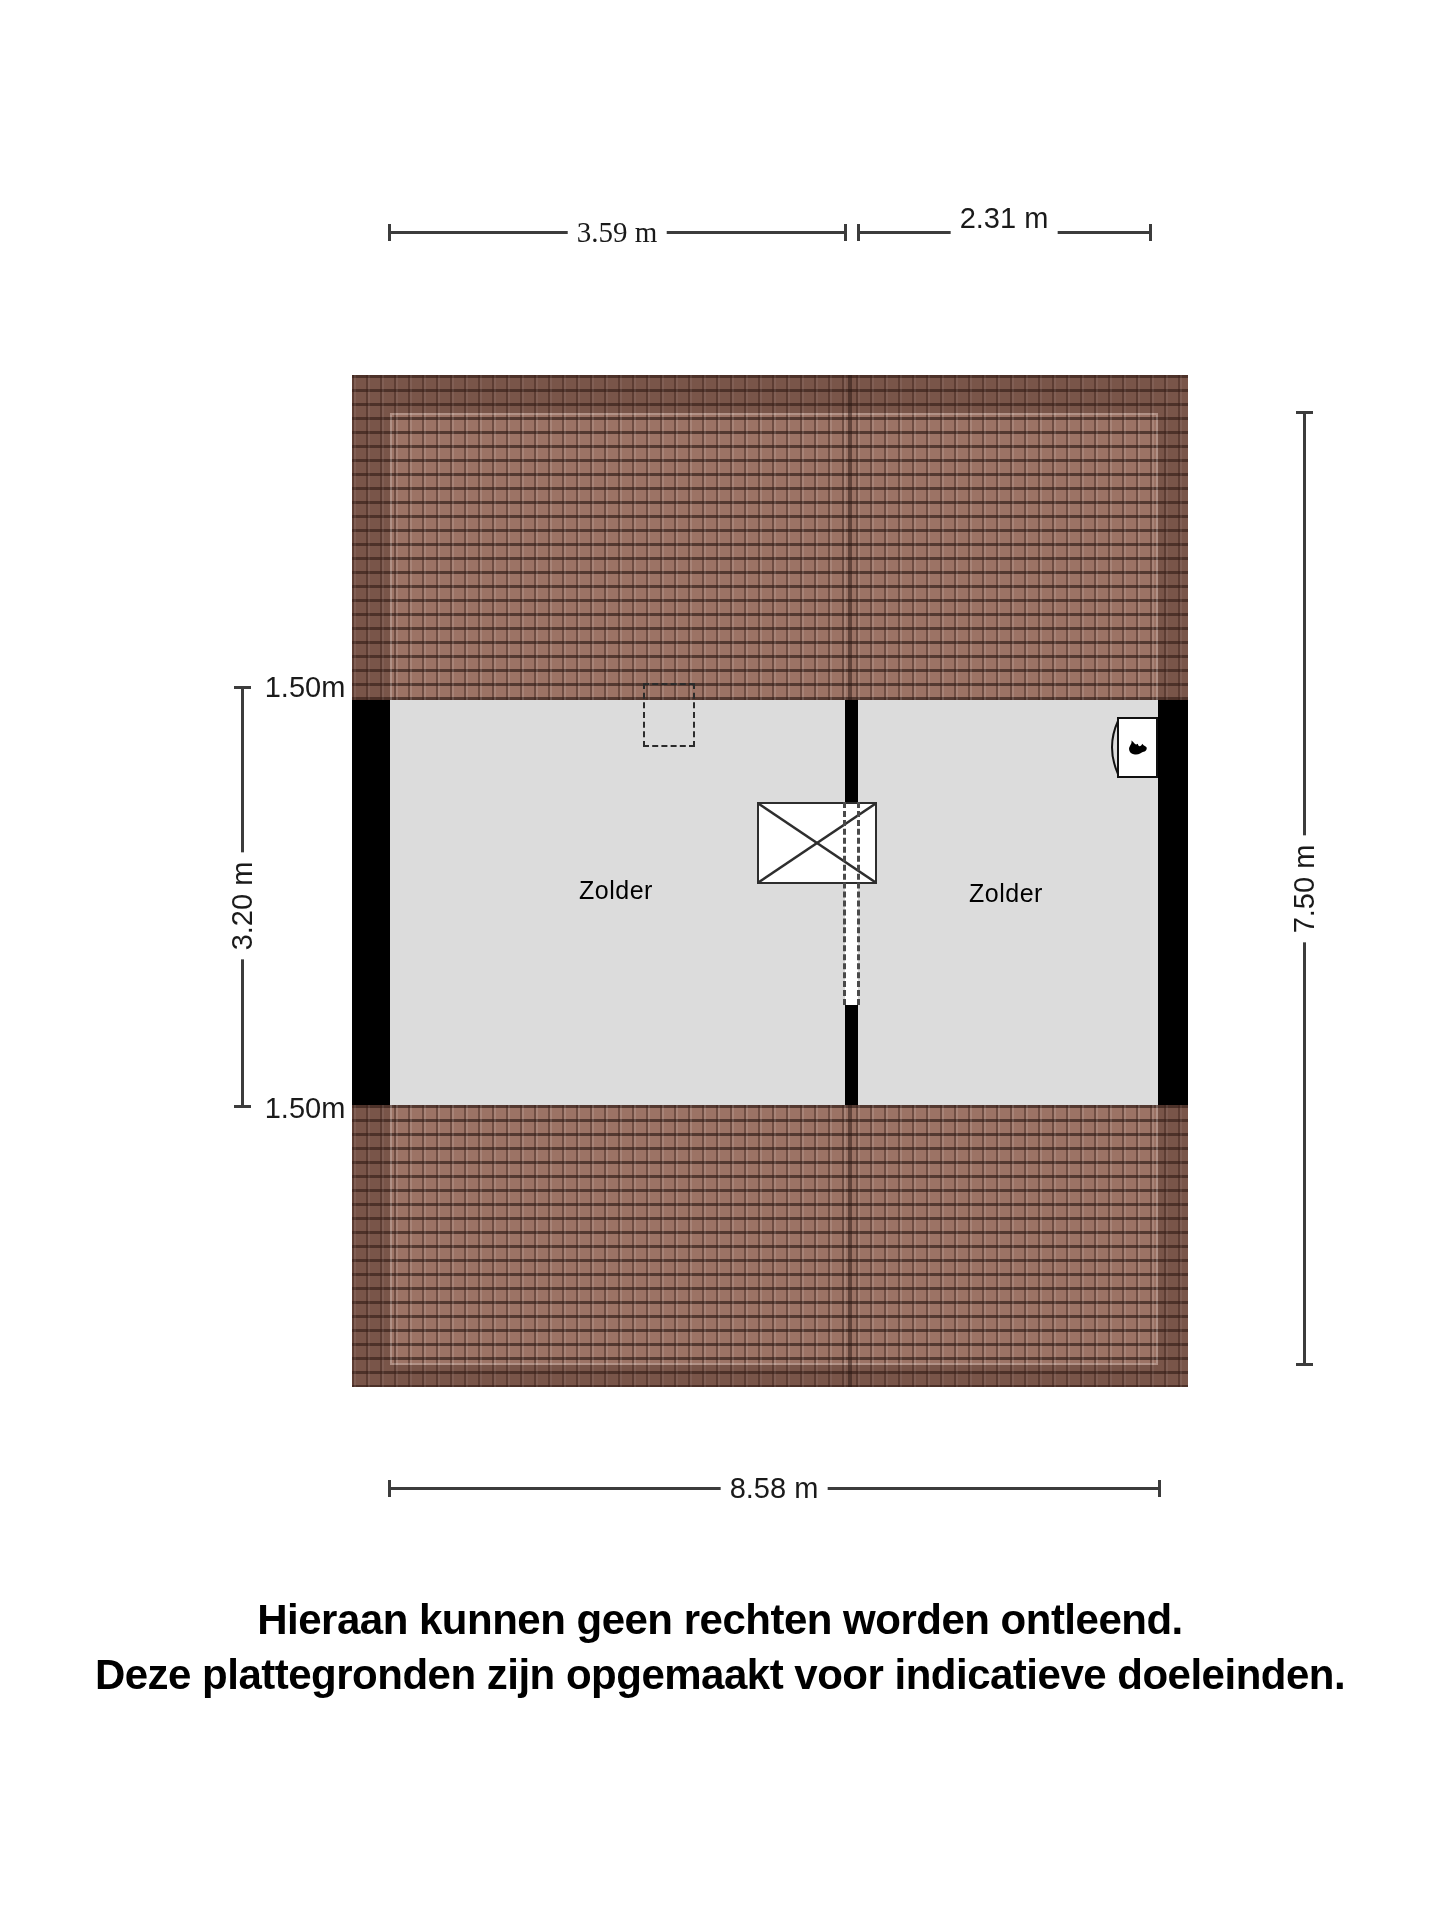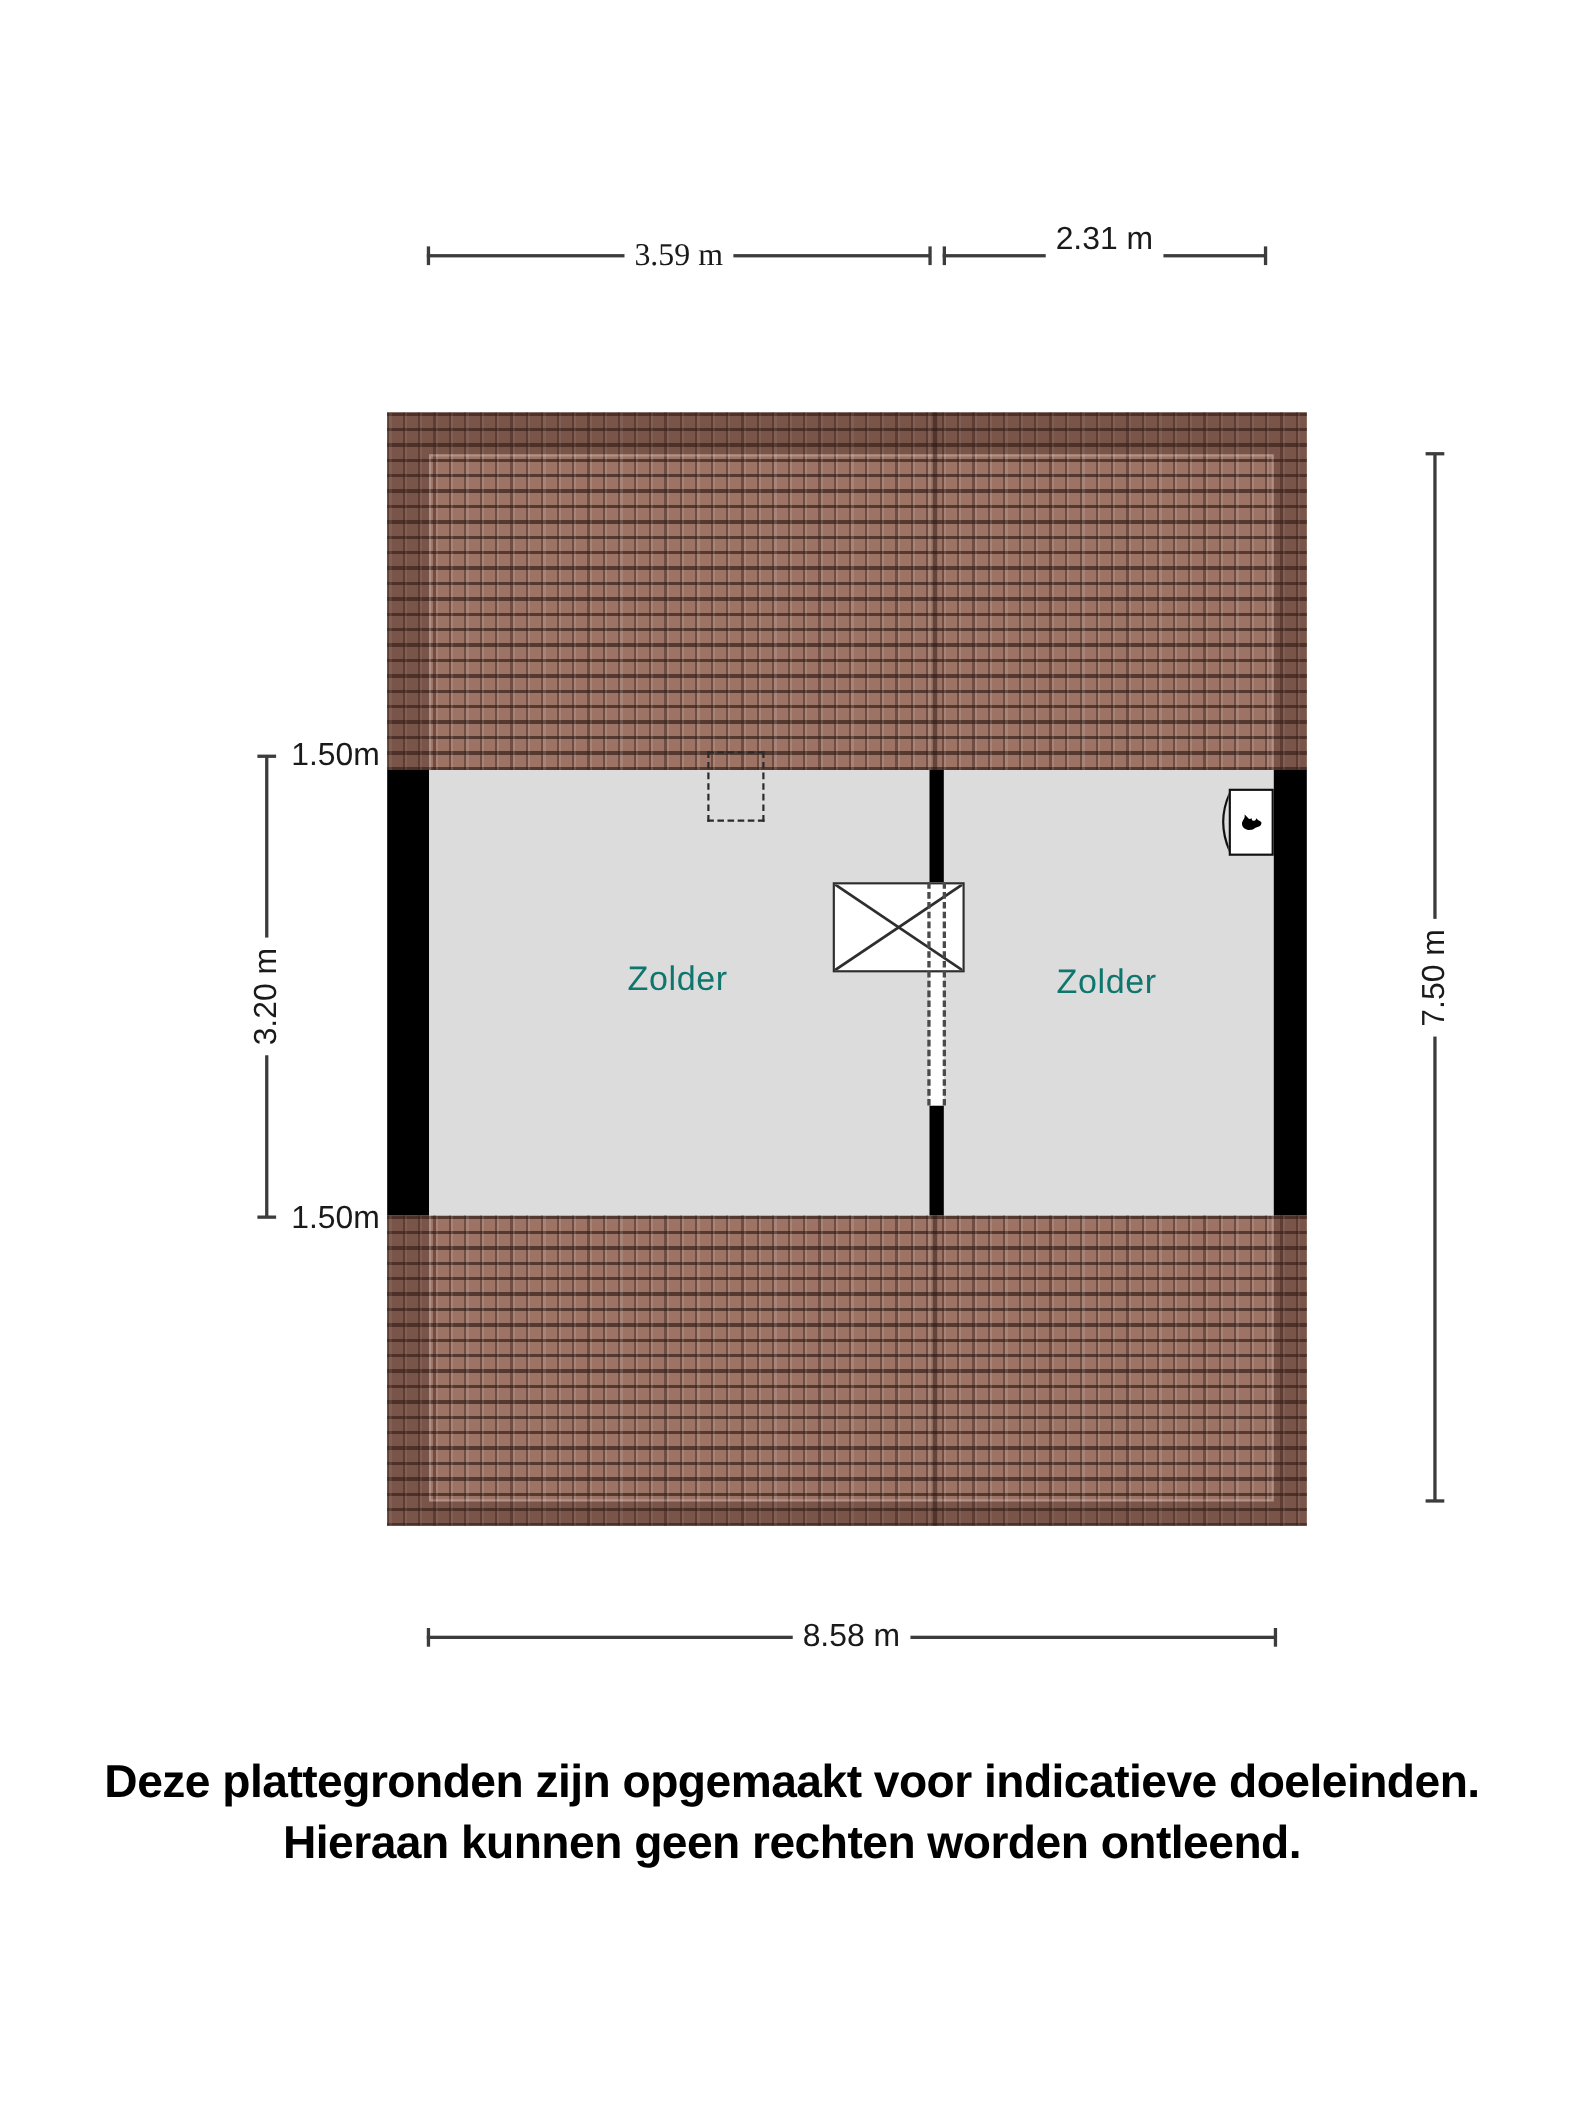--- a/index.html
+++ b/index.html
@@ -66,21 +66,21 @@
   .tick-h{width:17px;height:3px;background:var(--dim_line);}
   .dim-label{
     position:absolute;transform:translate(-50%,-50%);
     font-size:29px;line-height:1;white-space:nowrap;background:#fff;padding:3px 9px;
   }
   .dim-label.rot{transform:translate(-50%,-50%) rotate(-90deg);}
   .dim-label.nobg{background:transparent;padding:0;}
   
   .room-label{
     position:absolute;transform:translate(-50%,-50%);
-    font-size:31px;color:#0f766e;letter-spacing:.5px;white-space:nowrap;
+    font-size:25px;color:#000000;letter-spacing:.5px;white-space:nowrap;
   }
   
   .disclaimer{
     left:0;top:1592px;width:1440px;text-align:center;
     font-weight:bold;font-size:42px;line-height:55px;letter-spacing:-.5px;color:#000;
   }
 </style>
 </head>
 <body>
 
@@ -151,17 +151,17 @@
   <div class="dim-label nobg" style="left:305px;top:687px;">1.50m</div>
   <div class="dim-label rot" style="left:242px;top:906px;">3.20 m</div>
   <div class="dim-label nobg" style="left:305px;top:1108px;">1.50m</div>
 
   <div class="abs dline-v" style="left:1303px;top:413px;height:952px;"></div>
   <div class="abs tick-h" style="left:1296px;top:411px;"></div>
   <div class="abs tick-h" style="left:1296px;top:1363px;"></div>
   <div class="dim-label rot" style="left:1304px;top:889px;">7.50 m</div>
 
   <div class="abs disclaimer">
+    <div>Hieraan kunnen geen rechten worden ontleend.</div>
     <div>Deze plattegronden zijn opgemaakt voor indicatieve doeleinden.</div>
-    <div>Hieraan kunnen geen rechten worden ontleend.</div>
   </div>
 
 </div>
 
 </body></html>

